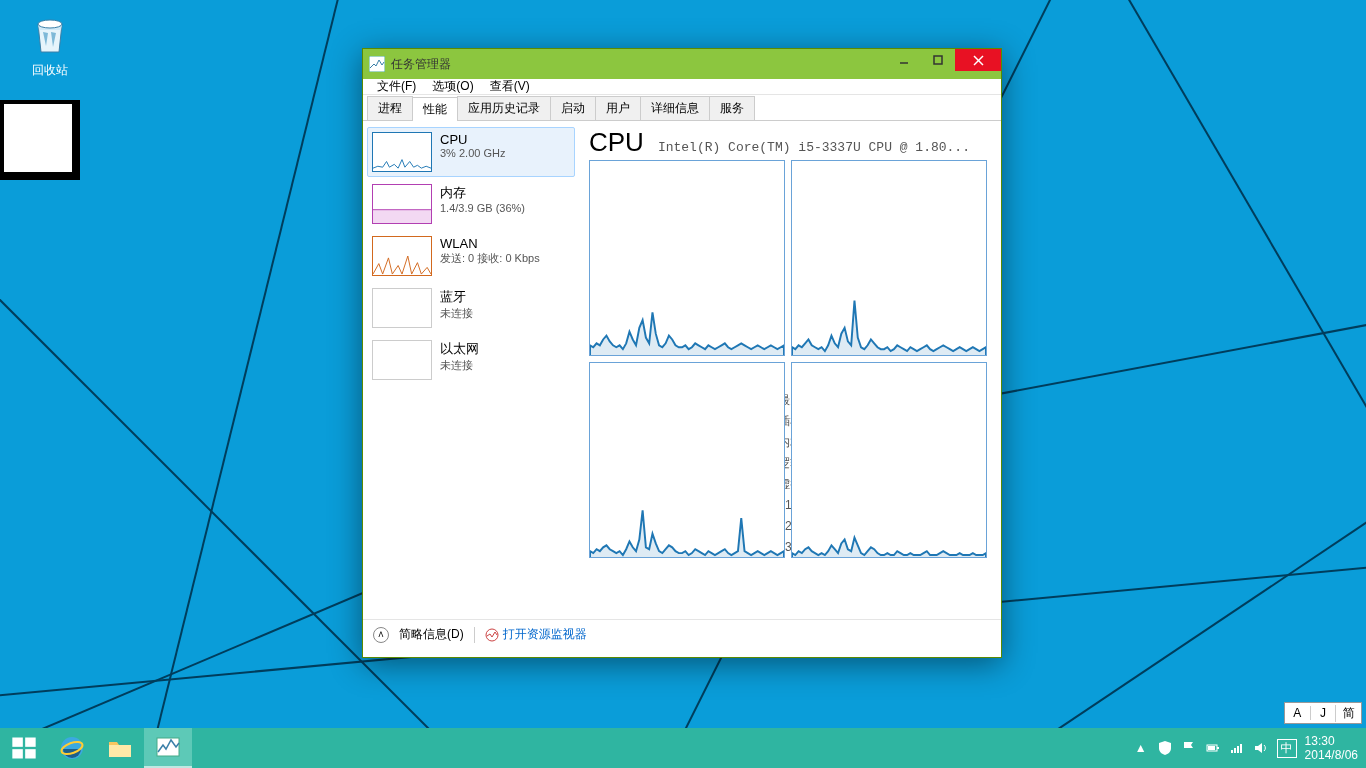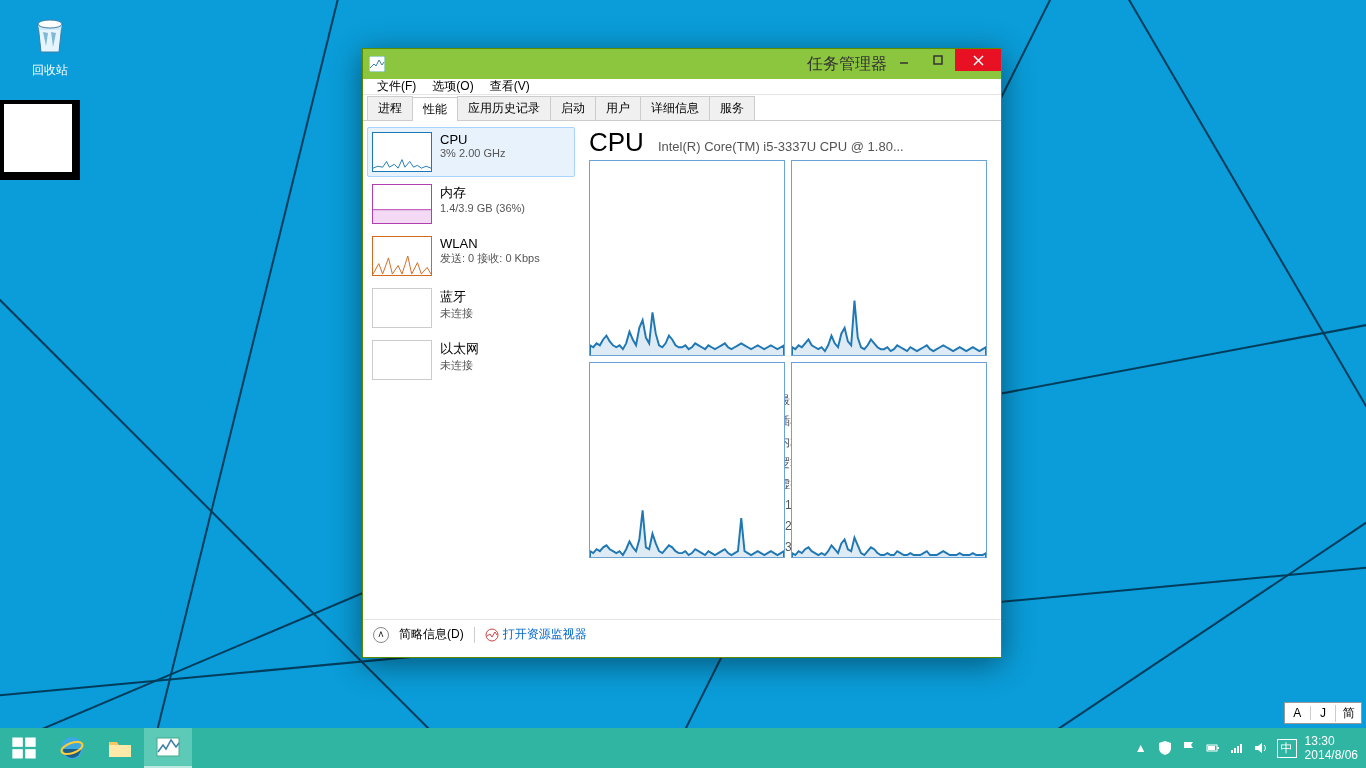--- a/index.html
+++ b/index.html
@@ -13,21 +13,21 @@
 .desktop-icon { position: absolute; width: 80px; text-align: center; color: #fff; font-size: 12px; cursor: pointer; }
 .desktop-icon .icon-img { width: 48px; height: 48px; margin: 0 auto 4px; }
 .desktop-icon.recycle { top: 10px; left: 10px; }
 .black-box { position: absolute; top: 100px; left: 0; width: 80px; height: 80px; background: #000; }
 .black-box-inner { position: absolute; top: 4px; left: 4px; width: 68px; height: 68px; background: #fff; }
 
 
 .tm-window { position: absolute; top: 48px; left: 362px; width: 640px; height: 610px; background: #fff; box-shadow: 0 6px 30px rgba(0,0,0,.45); border: 1px solid #5b8a00; }
 .tm-titlebar { height: 30px; background: #8cc63f; display: flex; align-items: center; position: relative; }
 .tm-icon { width: 16px; height: 16px; margin: 0 6px; }
-.tm-title { flex: 1; text-align: right; font-size: 16px; color: #333; }
+.tm-title { flex: 1; text-align: left; font-size: 12px; color: #333; }
 .tm-ctrls { display: flex; height: 100%; }
 .tm-ctrl { width: 34px; height: 22px; display: flex; align-items: center; justify-content: center; color: #333; font-size: 12px; cursor: pointer; }
 .tm-ctrl.close { width: 46px; background: #e81123; color: #fff; }
 
 .tm-menubar { height: 16px; background: #fff; border-bottom: 1px solid #e5e5e5; display: flex; align-items: center; padding: 0 6px; font-size: 12px; }
 .tm-menu { padding: 2px 8px; cursor: pointer; }
 
 .tm-tabs { height: 26px; display: flex; align-items: flex-end; padding: 0 4px; background: #fff; border-bottom: 1px solid #ccc; }
 .tm-tab { padding: 3px 10px; font-size: 12px; border: 1px solid #ccc; border-bottom: none; margin-right: -1px; background: #f0f0f0; cursor: pointer; position: relative; }
 .tm-tab.active { background: #fff; top: 1px; }
@@ -46,21 +46,21 @@
 .sb-thumb.wlan  { border-color: #d2691e; }
 .sb-thumb.blank { border-color: #ccc; }
 .sb-text { margin-left: 8px; font-size: 12px; }
 .sb-text .t { font-size: 13px; }
 .sb-text .s { color: #555; font-size: 11px; }
 
 
 .tm-main { flex: 1; padding: 6px 14px 6px 10px; }
 .mp-header { display: flex; align-items: baseline; gap: 14px; }
 .mp-header .big { font-size: 26px; }
-.mp-header .sub { font-size: 13px; color: #555; white-space: nowrap; overflow: hidden; text-overflow: ellipsis; }
+.mp-header .sub { font-size: 13px; color: #555; white-space: nowrap; overflow: hidden; text-overflow: ellipsis; font-family: Liberation Mono, monospace; }
 
 .mp-topline { display: flex; justify-content: space-between; font-size: 11px; color: #666; margin-top: 8px; }
 .chart-grid { display: grid; grid-template-columns: 1fr 1fr; grid-template-rows: 1fr 1fr; gap: 6px; height: 220px; margin-top: 2px; margin-bottom: 12px; }
 .chart-cell { border: 1px solid #6aa3d8; position: relative; background: #fff; }
 .chart-cell svg { width: 100%; height: 100%; display: block; }
 
 .stats { display: flex; gap: 34px; }
 .stats-left .row { display: flex; gap: 22px; margin-bottom: 10px; }
 .stats-left .lbl { font-size: 11px; color: #666; }
 .stats-left .val { font-size: 20px; }

